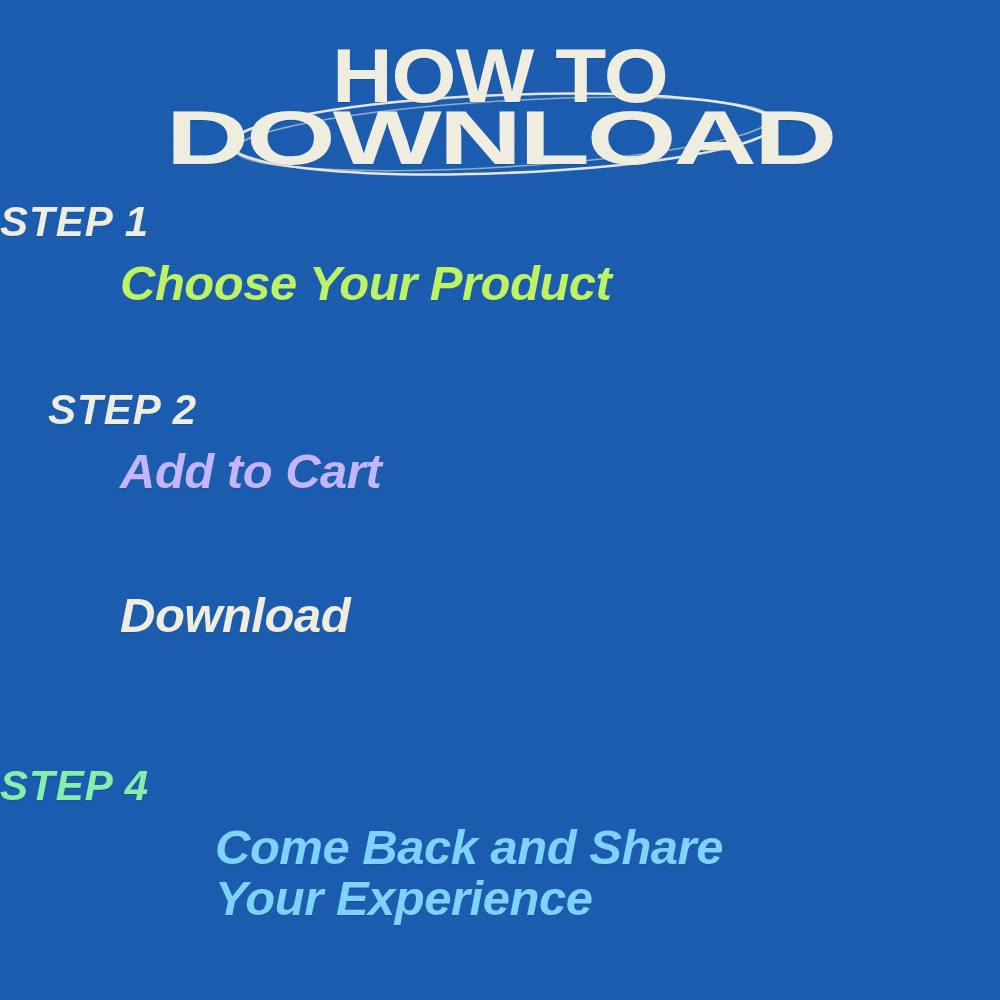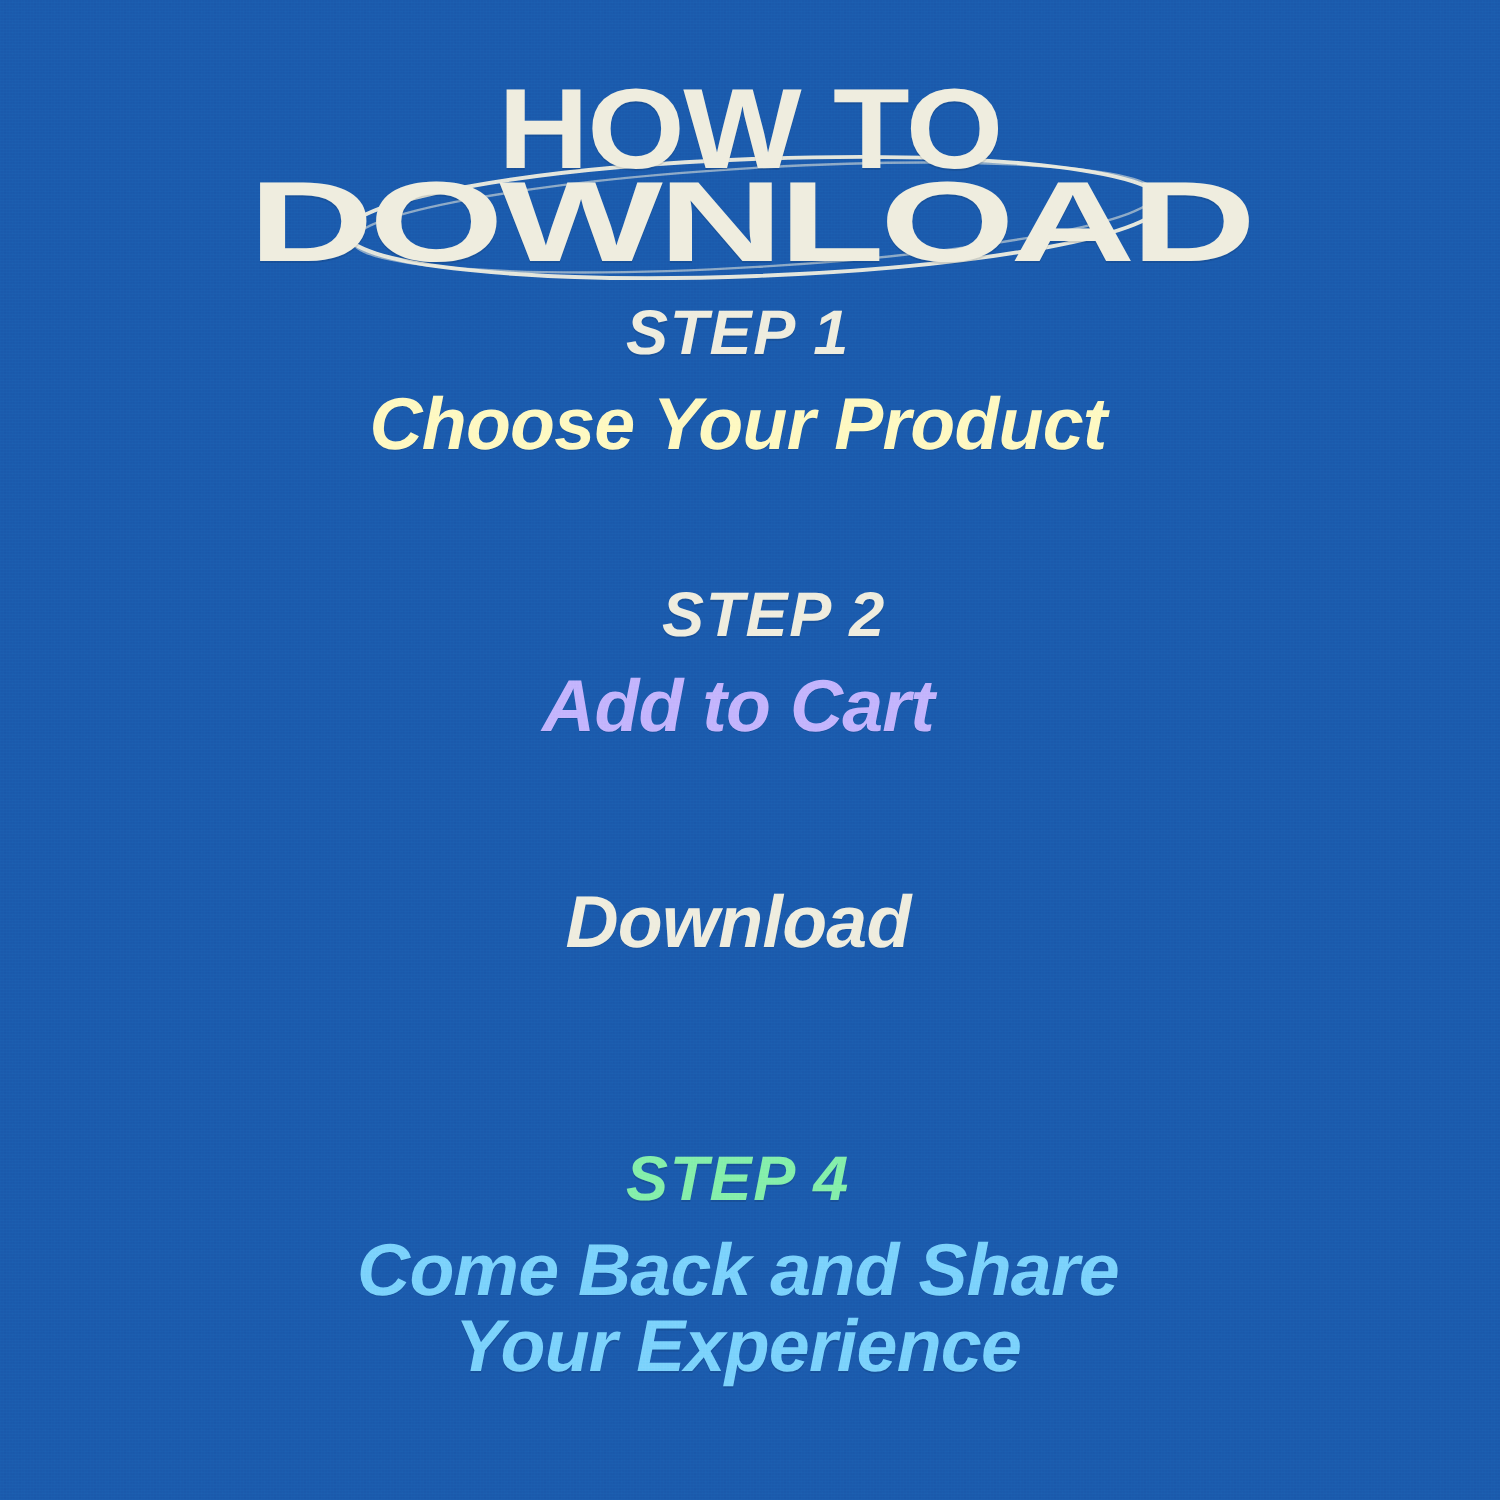--- a/index.html
+++ b/index.html
@@ -34,21 +34,21 @@
       repeating-linear-gradient(90deg, rgba(255,255,255,0.07) 0px, rgba(255,255,255,0.07) 1px, rgba(0,0,0,0.07) 1px, rgba(0,0,0,0.07) 2px),
       radial-gradient(circle at 23% 17%, rgba(255,255,255,0.10) 0 1px, transparent 1px),
       radial-gradient(circle at 71% 63%, rgba(0,0,0,0.10) 0 1px, transparent 1px);
     background-size: 2px 2px, 2px 2px, 7px 7px, 5px 5px;
   }
 
   
   .title-block {
     position: absolute;
     left: 0;
-    top: 11px;
+    top: 0;
     width: 1000px;
     height: 200px;
   }
 
   .swoosh {
     position: absolute;
     left: 0;
     top: 0;
     width: 1000px;
     height: 200px;
@@ -91,21 +91,20 @@
     left: 0;
     top: 200px;
     width: 1000px;
     height: 800px;
   }
 
   .step {
     position: absolute;
     left: 0;
     width: 984px;
-    text-align: center;
   }
 
   .step-1 { top: 0px; }
   .step-2 { top: 188px; }
   .step-3 { top: 376px; }
   .step-4 { top: 564px; }
 
   .step-label {
     color: #efeddf;
     font-family: "Liberation Sans", sans-serif;
@@ -149,21 +148,21 @@
 
     <div class="title-line title-how" style="color: rgb(239, 237, 223);">HOW TO</div>
 
     <div class="title-line title-download" style="color: rgb(239, 237, 223);">DOWNLOAD</div>
   </div>
 
   <div class="steps">
 
     <div class="step step-1">
       <div class="step-label" style="color: rgb(239, 237, 223);">STEP 1</div>
-      <div class="step-title" style="color: #fef9c3;">Choose Your Product</div>
+      <div class="step-title" style="color: #bef264;">Choose Your Product</div>
     </div>
 
     <div class="step step-2">
       <div class="step-label" style="color: rgb(239, 237, 223); padding-left: 48px;">STEP 2</div>
       <div class="step-title" style="color: #c4b5fd;">Add to Cart</div>
     </div>
 
     <div class="step step-3">
       <div class="step-title" style="color: rgb(239, 237, 223);">Download</div>
     </div>

